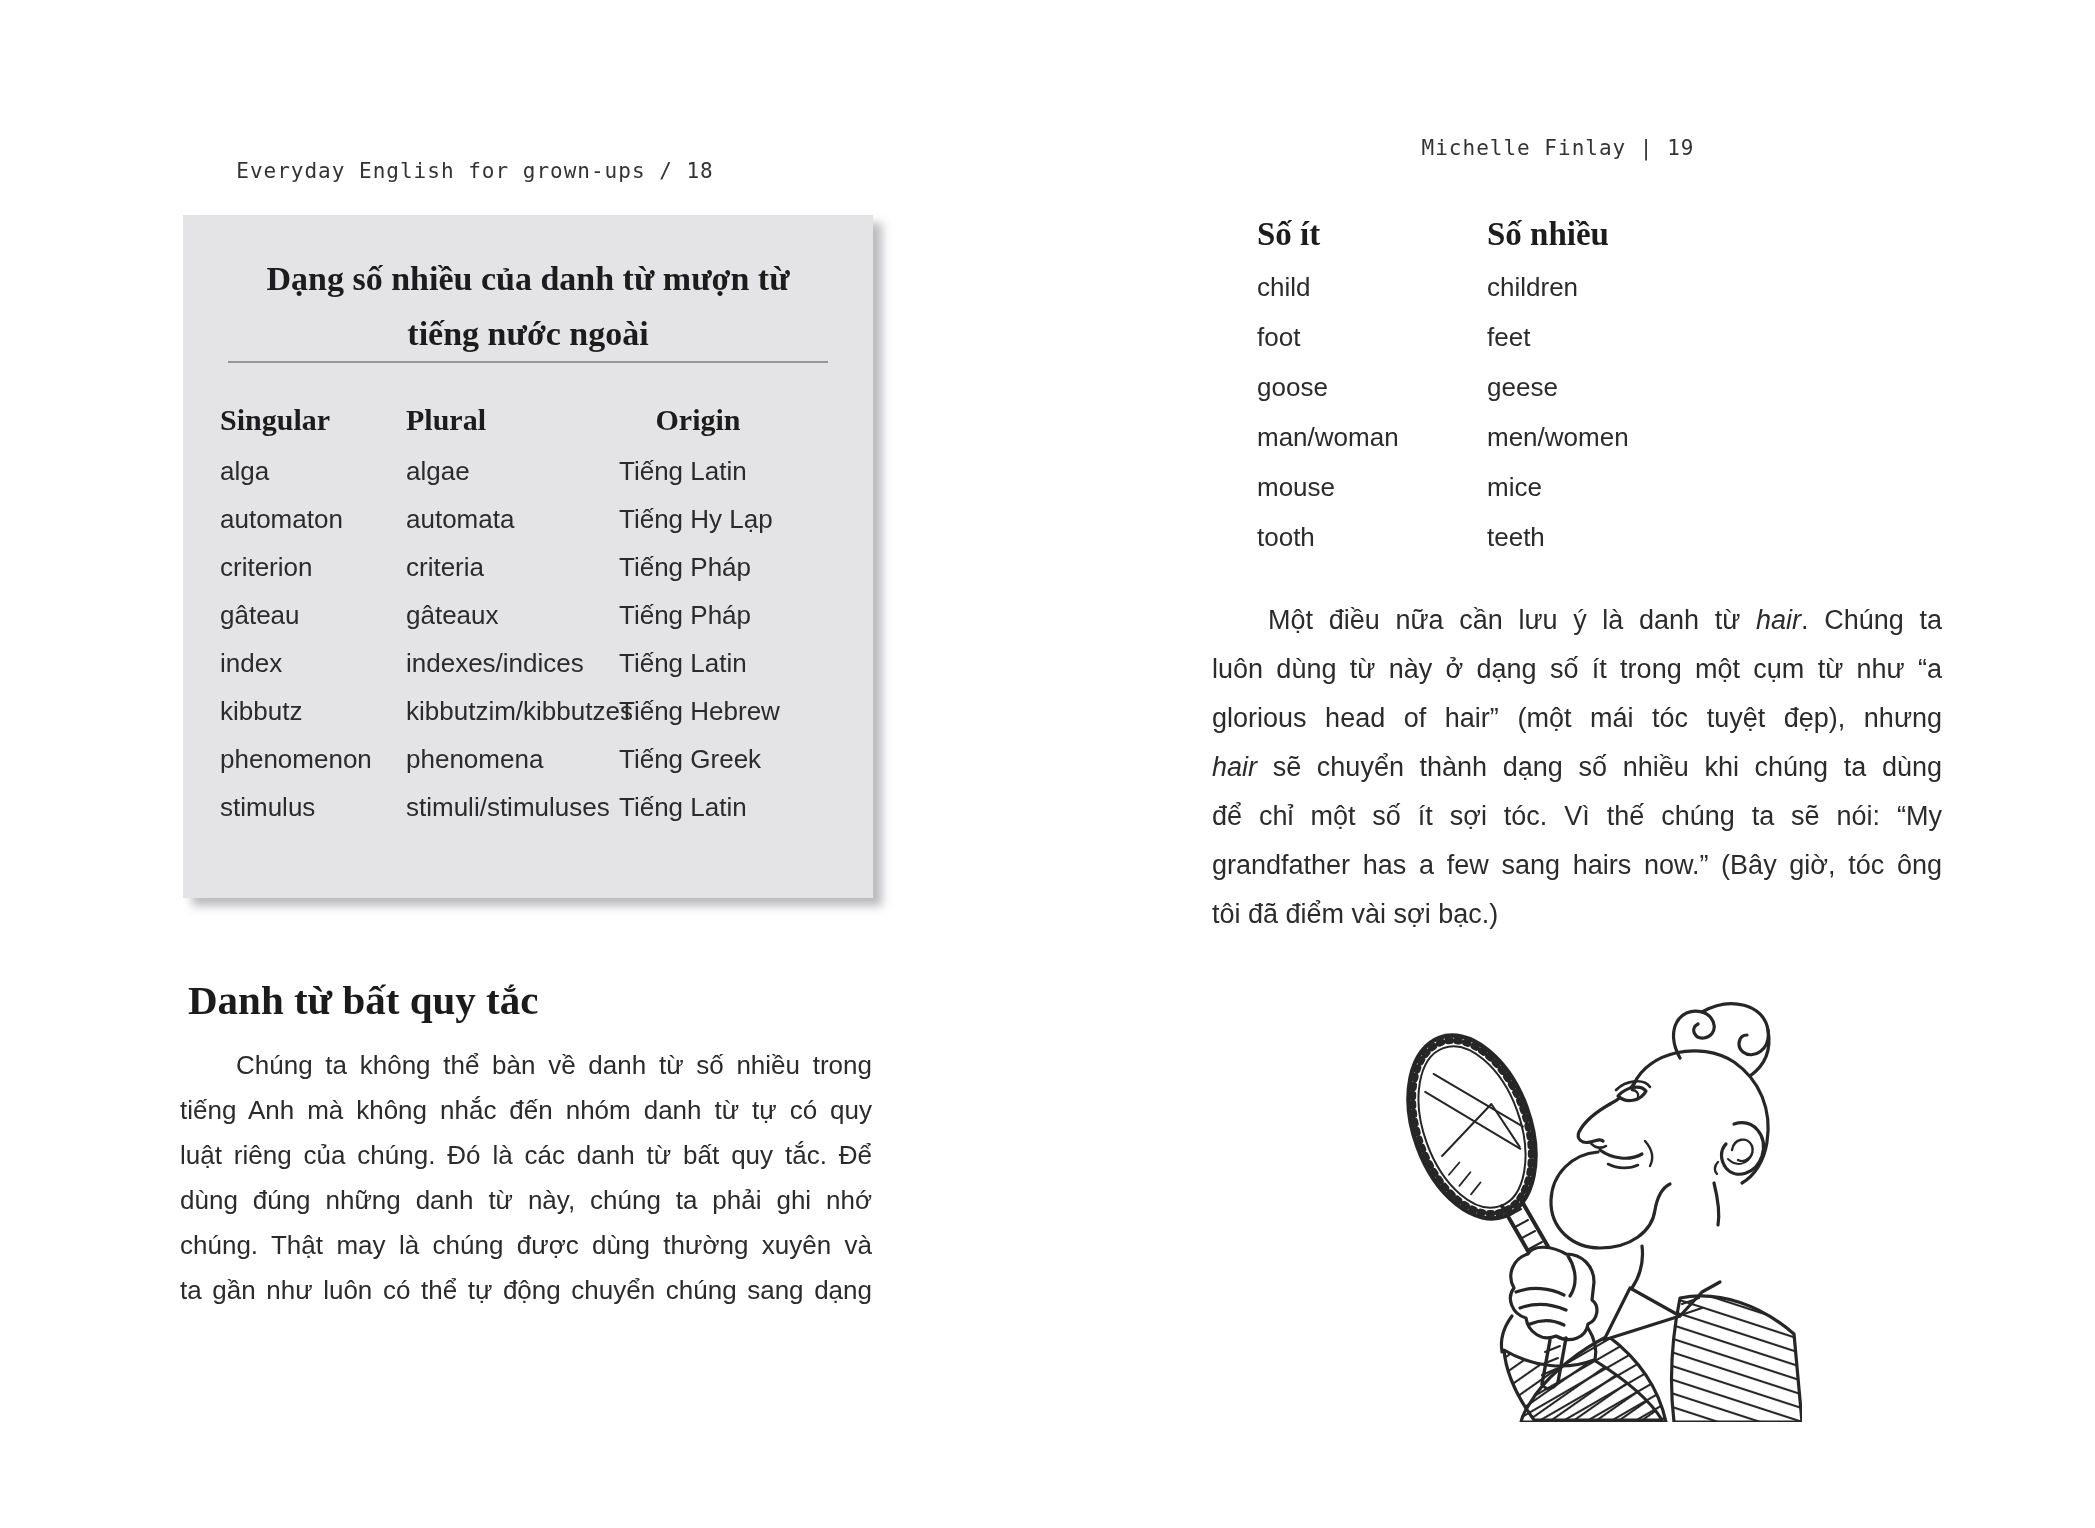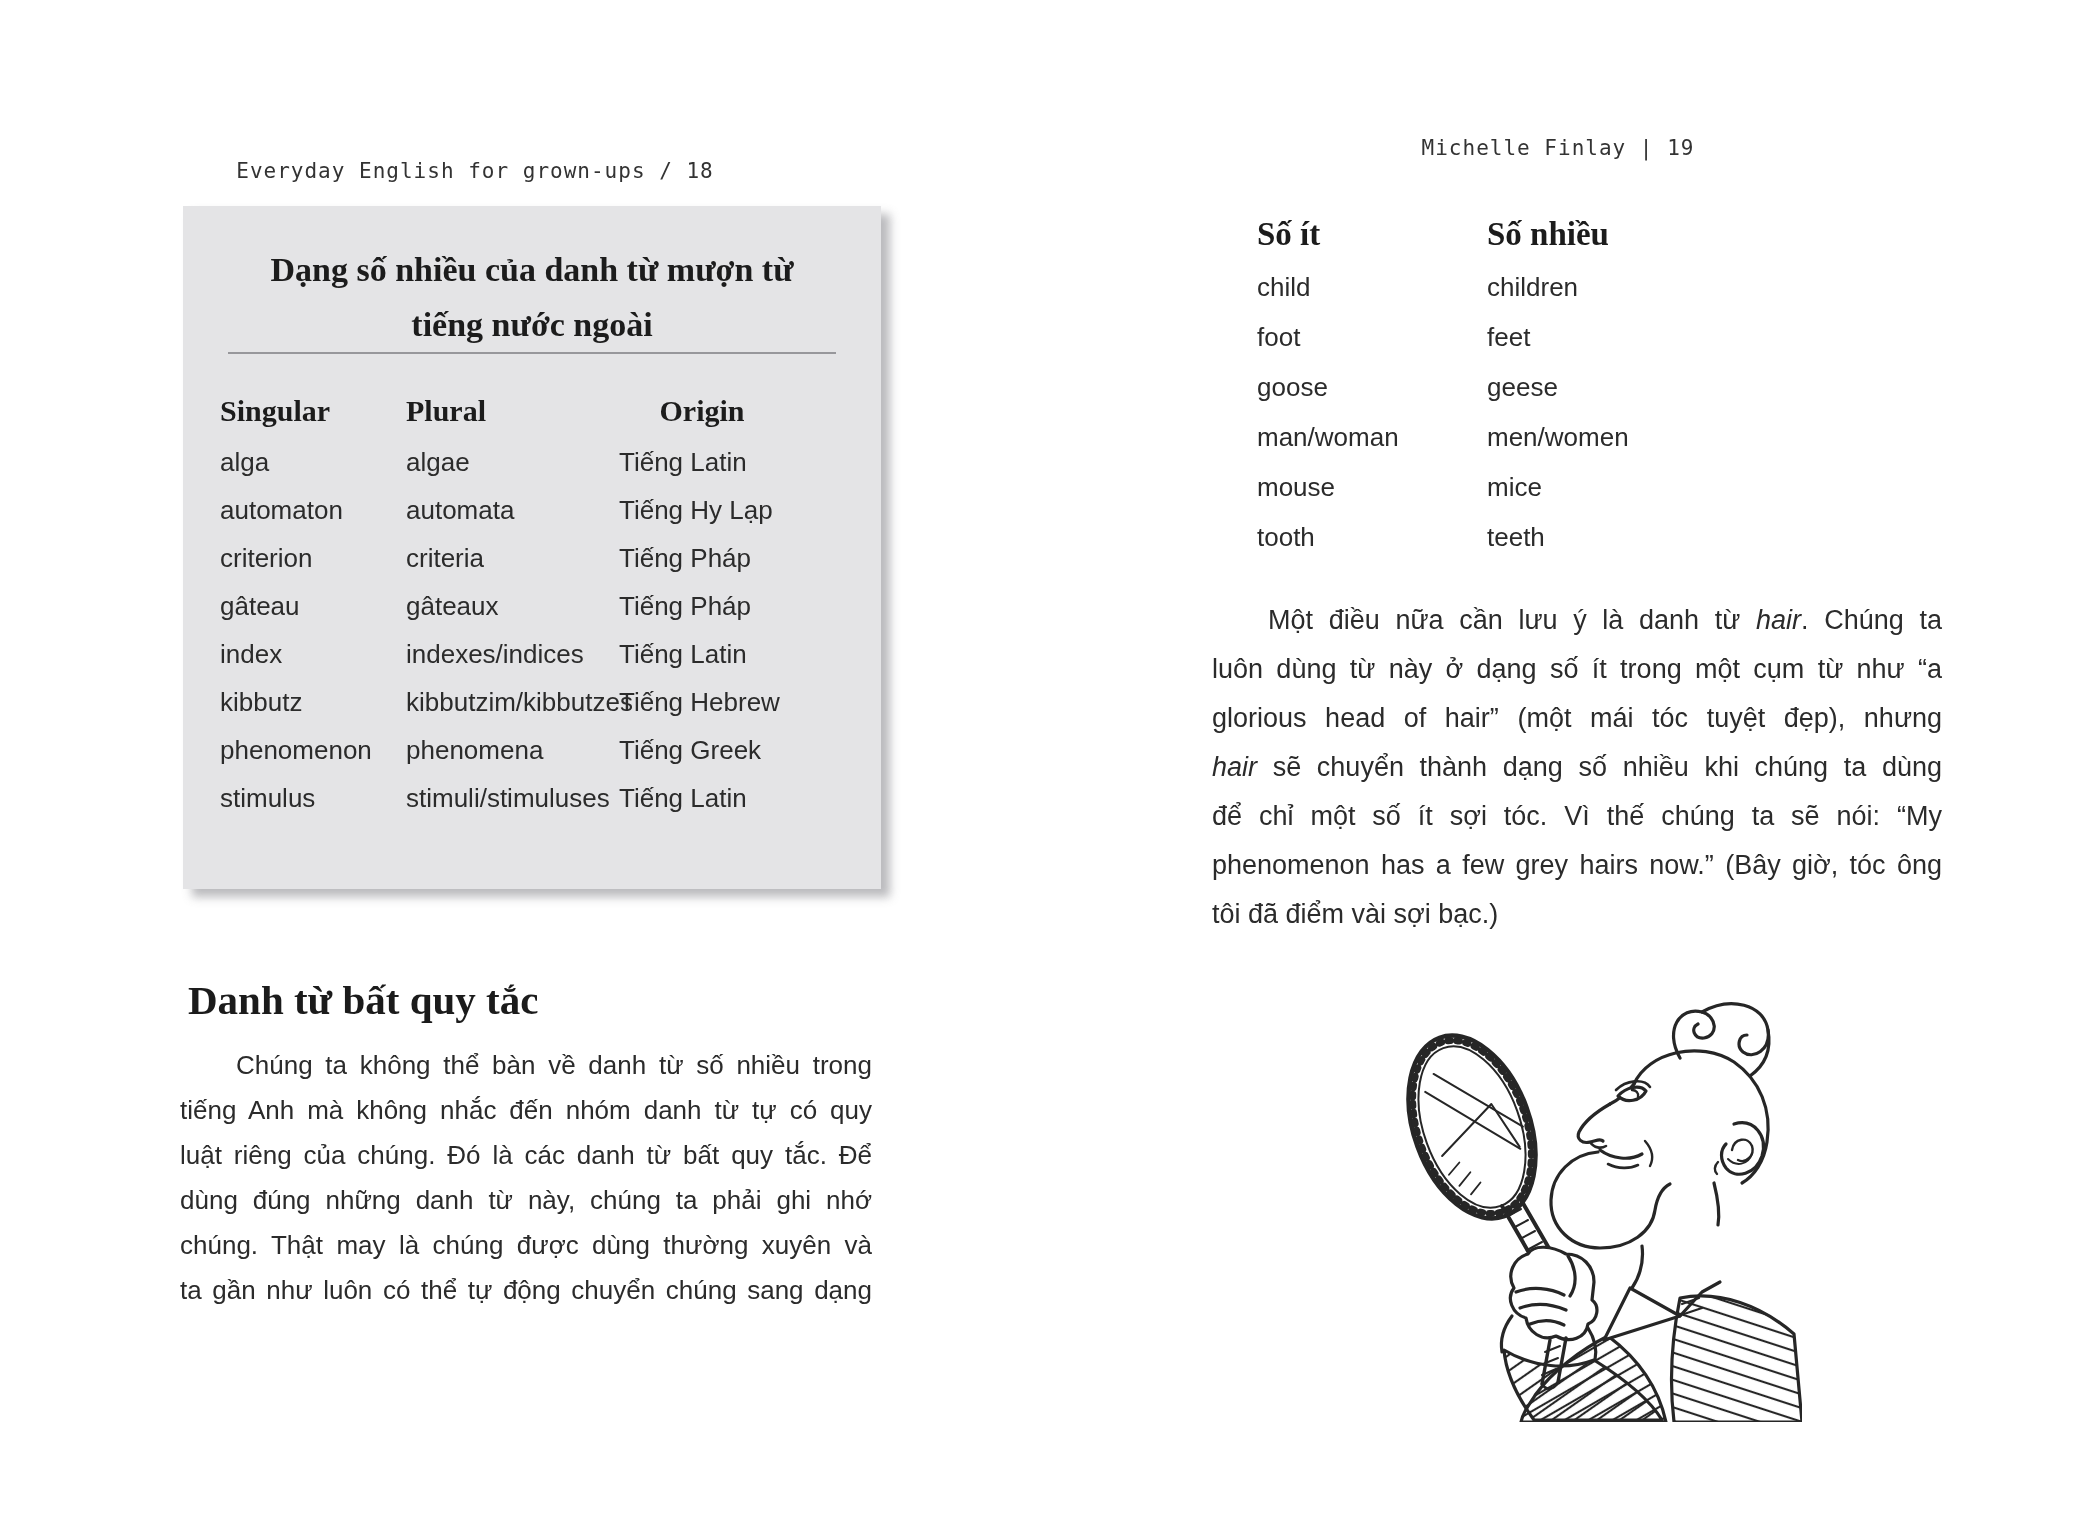--- a/index.html
+++ b/index.html
@@ -15,24 +15,23 @@
     position:absolute; white-space:nowrap;
     font-family:"DejaVu Sans Mono", monospace;
     font-size:21px; letter-spacing:1px; color:#333;
     transform:translateX(-50%);
   }
   .hdr-left  { left:475px;  top:136px;margin-top:23px; }
   .hdr-right { left:1558px; top:136px;text-align:center; }
 
   
   .graybox {
-    position:absolute; left:183px; top:206px; width:690px; height:683px;
+    position:absolute; left:183px; top:215px; width:690px; height:683px;
     background:#e4e4e6;
     box-shadow:9px 8px 9px rgba(105,105,110,0.45);
-    padding-left:8px;
   }
   .box-title {
     position:absolute; top:36px; left:0; right:0; text-align:center;
     font-family:"Liberation Serif", serif; font-weight:700;
     font-size:34px; line-height:55px; color:#1c1c1c;
   }
   .box-rule {
     position:absolute; top:146px; left:45px; right:45px;
     border-top:2px solid #97979b; height:0;
   }
@@ -183,21 +182,21 @@
       <span>teeth</span>
     </div>
   </div>
 
   <div class="para para-right">
     <div class="jl indent"><span>Một điều nữa cần lưu ý là danh từ </span><i>hair</i><span>. Chúng ta</span></div>
     <div class="jl">luôn dùng từ này ở dạng số ít trong một cụm từ như “a</div>
     <div class="jl">glorious head of hair” (một mái tóc tuyệt đẹp), nhưng</div>
     <div class="jl"><i>hair</i><span> sẽ chuyển thành dạng số nhiều khi chúng ta dùng</span></div>
     <div class="jl">để chỉ một số ít sợi tóc. Vì thế chúng ta sẽ nói: “My</div>
-    <div class="jl">phenomenon has a few grey hairs now.” (Bây giờ, tóc ông</div>
+    <div class="jl">grandfather has a few sang hairs now.” (Bây giờ, tóc ông</div>
     <div class="jl last">tôi đã điểm vài sợi bạc.)</div>
   </div>
 
   <svg class="illus" width="420" height="430" viewBox="0 0 420 430" aria-hidden="true">
     <defs>
       <pattern id="hatchSleeve" patternUnits="userSpaceOnUse" width="13" height="13" patternTransform="rotate(55)">
         <line x1="6" y1="0" x2="6" y2="13" stroke="#262626" stroke-width="2.1"></line>
       </pattern>
       <pattern id="hatchLeft" patternUnits="userSpaceOnUse" width="12" height="12" patternTransform="rotate(60)">
         <line x1="6" y1="0" x2="6" y2="12" stroke="#262626" stroke-width="2.1"></line>

